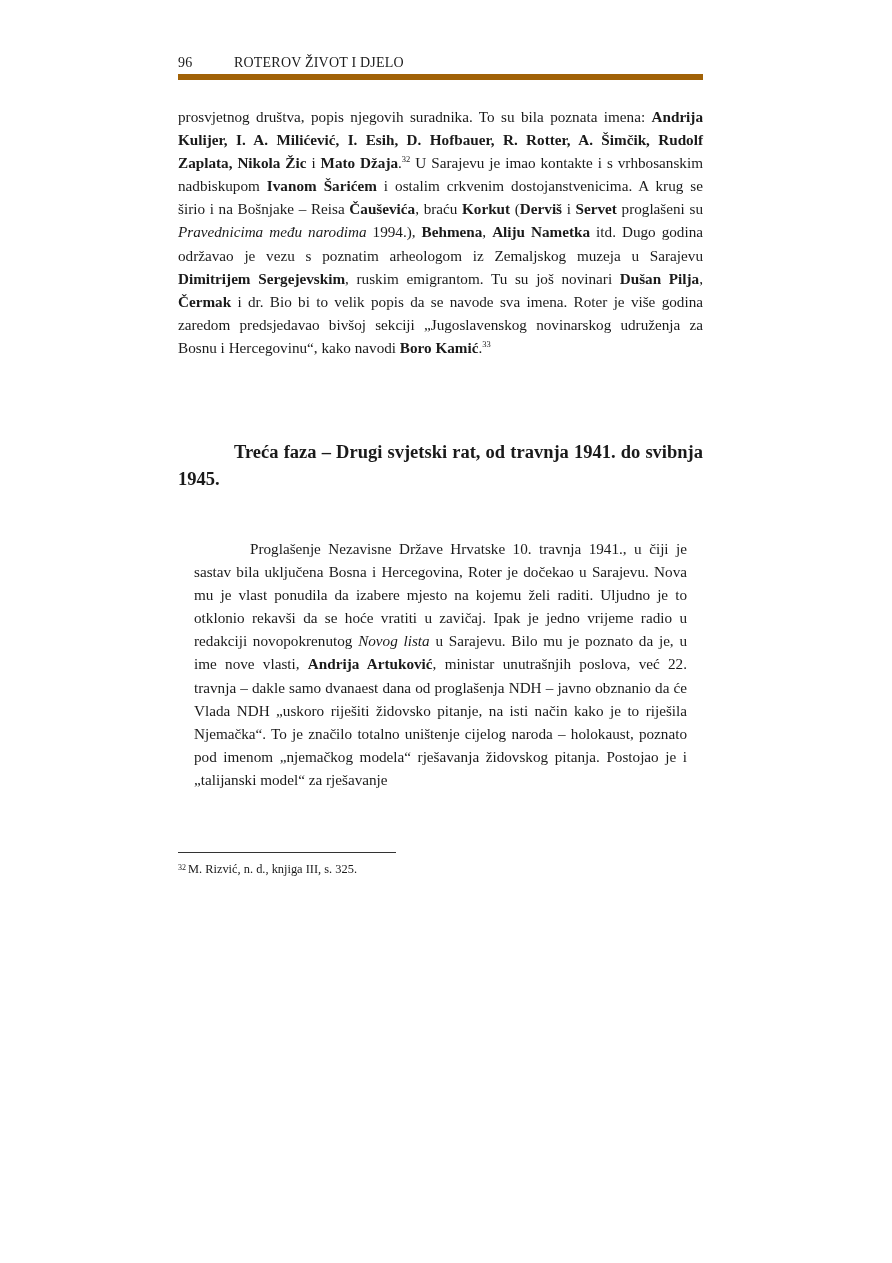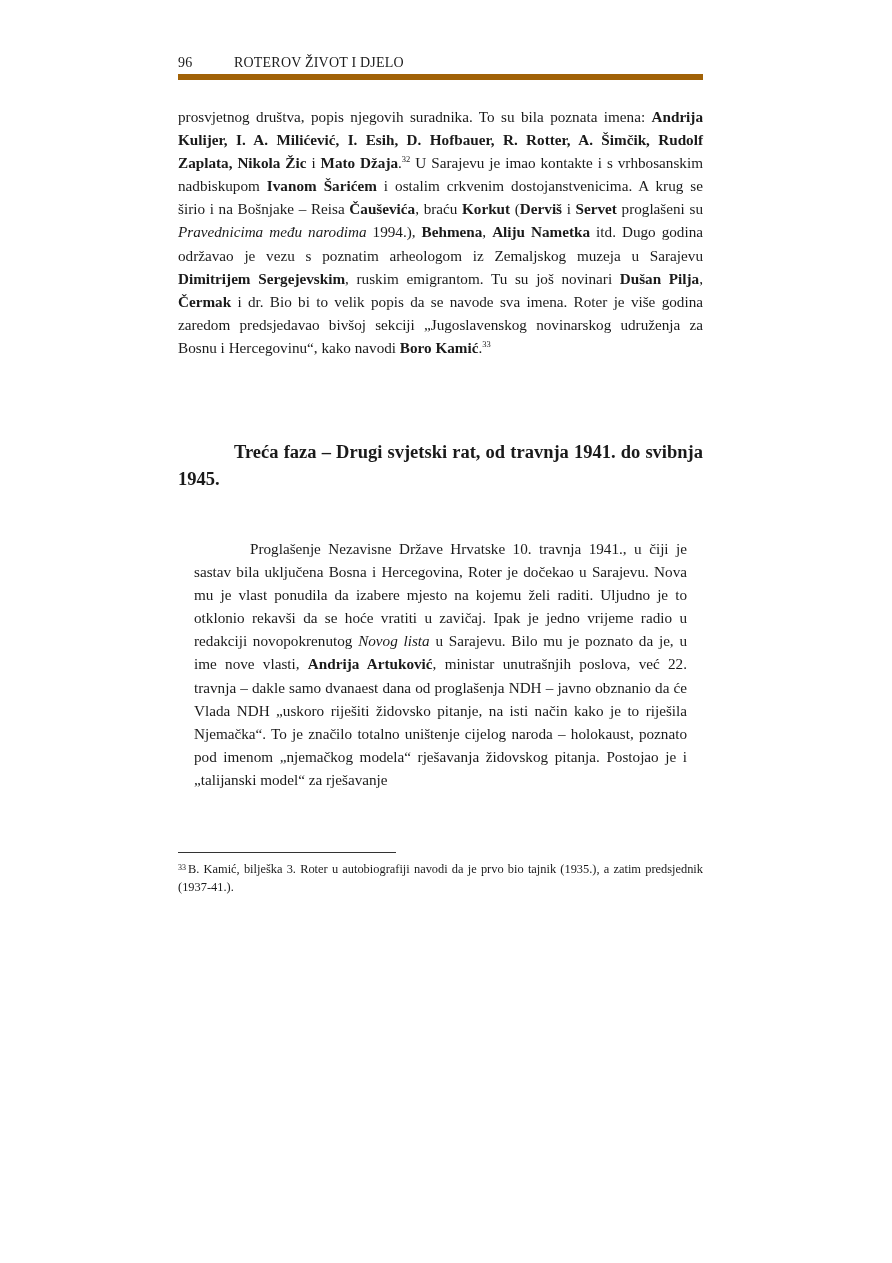--- a/index.html
+++ b/index.html
@@ -57,16 +57,16 @@
 
   <div class="heading">Treća faza – Drugi svjetski rat, od travnja 1941. do svibnja 1945.</div>
 
   <div class="para2">
     <p><span>Proglašenje Nezavisne Države Hrvatske 10. travnja 1941., u čiji je sastav bila uključena Bosna i Hercegovina, Roter je dočekao u Sarajevu. Nova mu je vlast ponudila da izabere mjesto na kojemu želi raditi. Uljudno je to otklonio rekavši da se hoće vratiti u zavičaj. Ipak je jedno vrijeme radio u redakciji novopokrenutog </span><i>Novog lista</i><span> u Sarajevu. Bilo mu je poznato da je, u ime nove vlasti, </span><b>Andrija Artuković</b><span class="last-line">, ministar unutrašnjih poslova, već 22. travnja – dakle samo dvanaest dana od proglašenja NDH – javno obznanio da će Vlada NDH „uskoro riješiti židovsko pitanje, na isti način kako je to riješila Njemačka“. To je značilo totalno uništenje cijelog naroda – holokaust, poznato pod imenom „njemačkog modela“ rješavanja židovskog pitanja. Postojao je  i „talijanski model“ za rješavanje</span></p>
   </div>
 
   <div class="fn-rule"></div>
 
   <div class="footnotes">
-    <p><span class="fn-mark">33</span><span>B. Kamić, bilješka 3. Roter u autobiografiji navodi da je prvo bio tajnik (1935.), a zatim predsjednik (1937-41.).</span></p>
+    <p><span class="fn-mark">32</span><span>M. Rizvić, n. d., knjiga III, s. 325.</span></p>
   </div>
 
 </div>
 
 </body></html>

